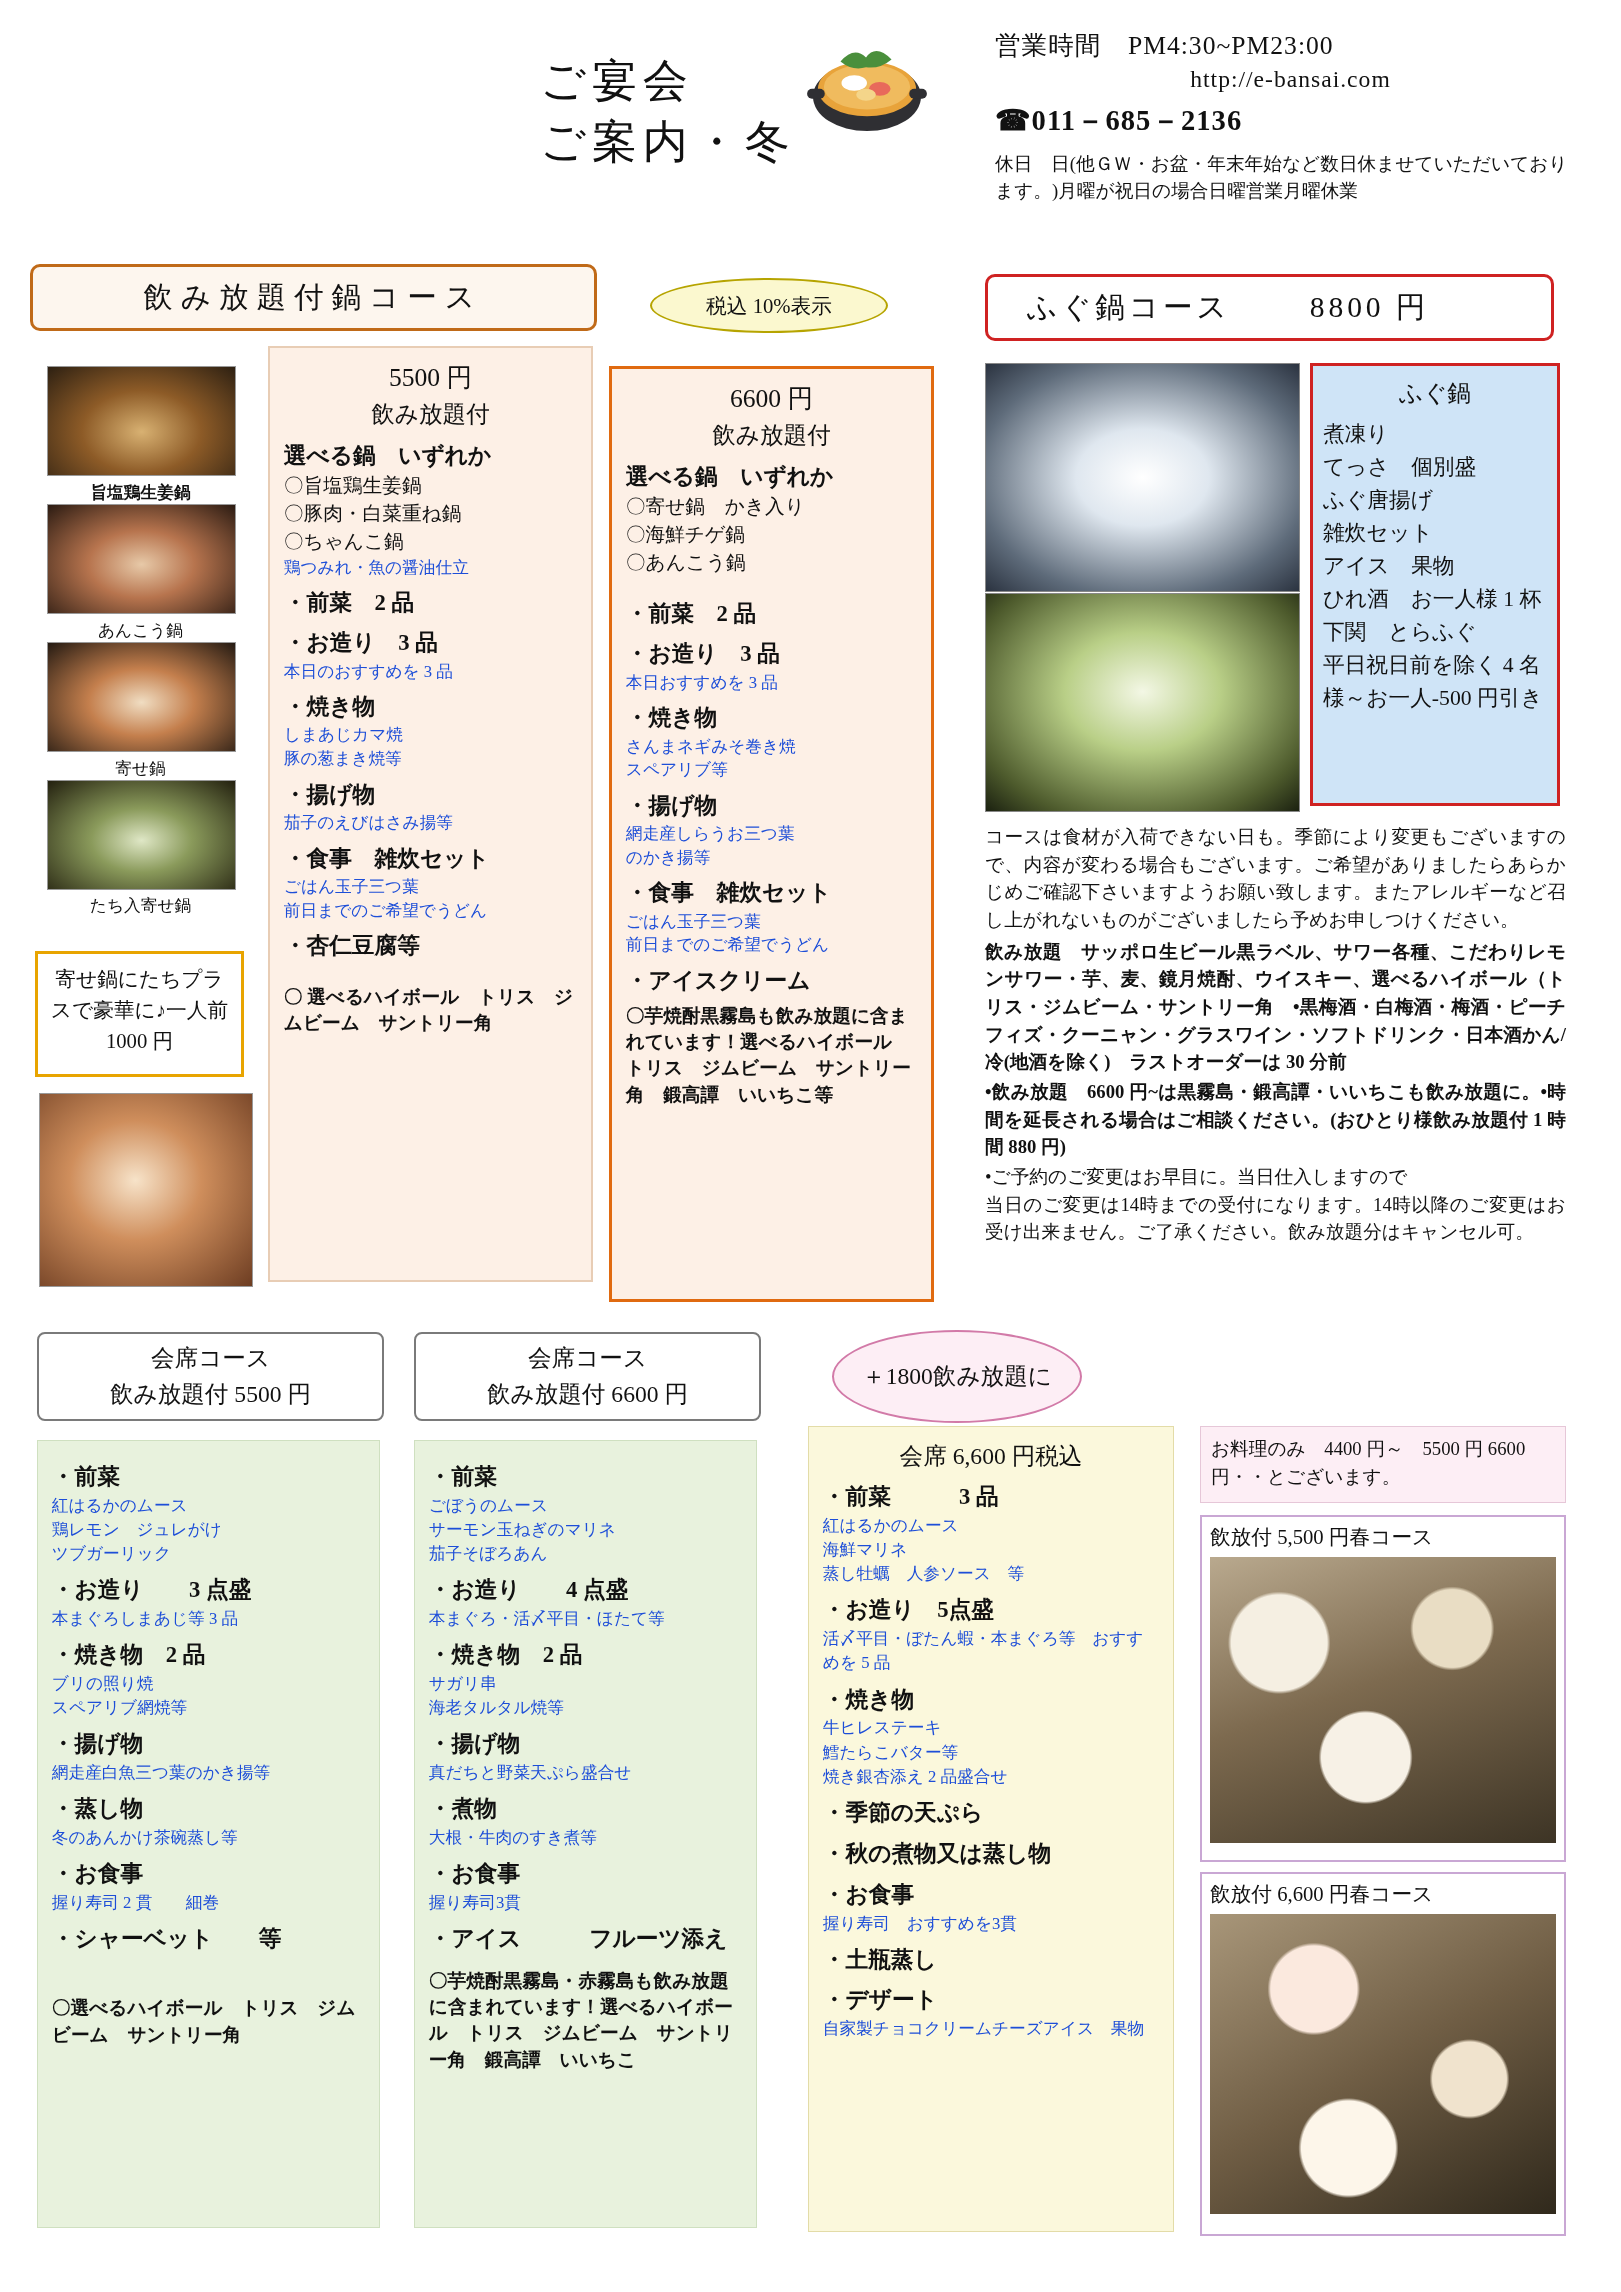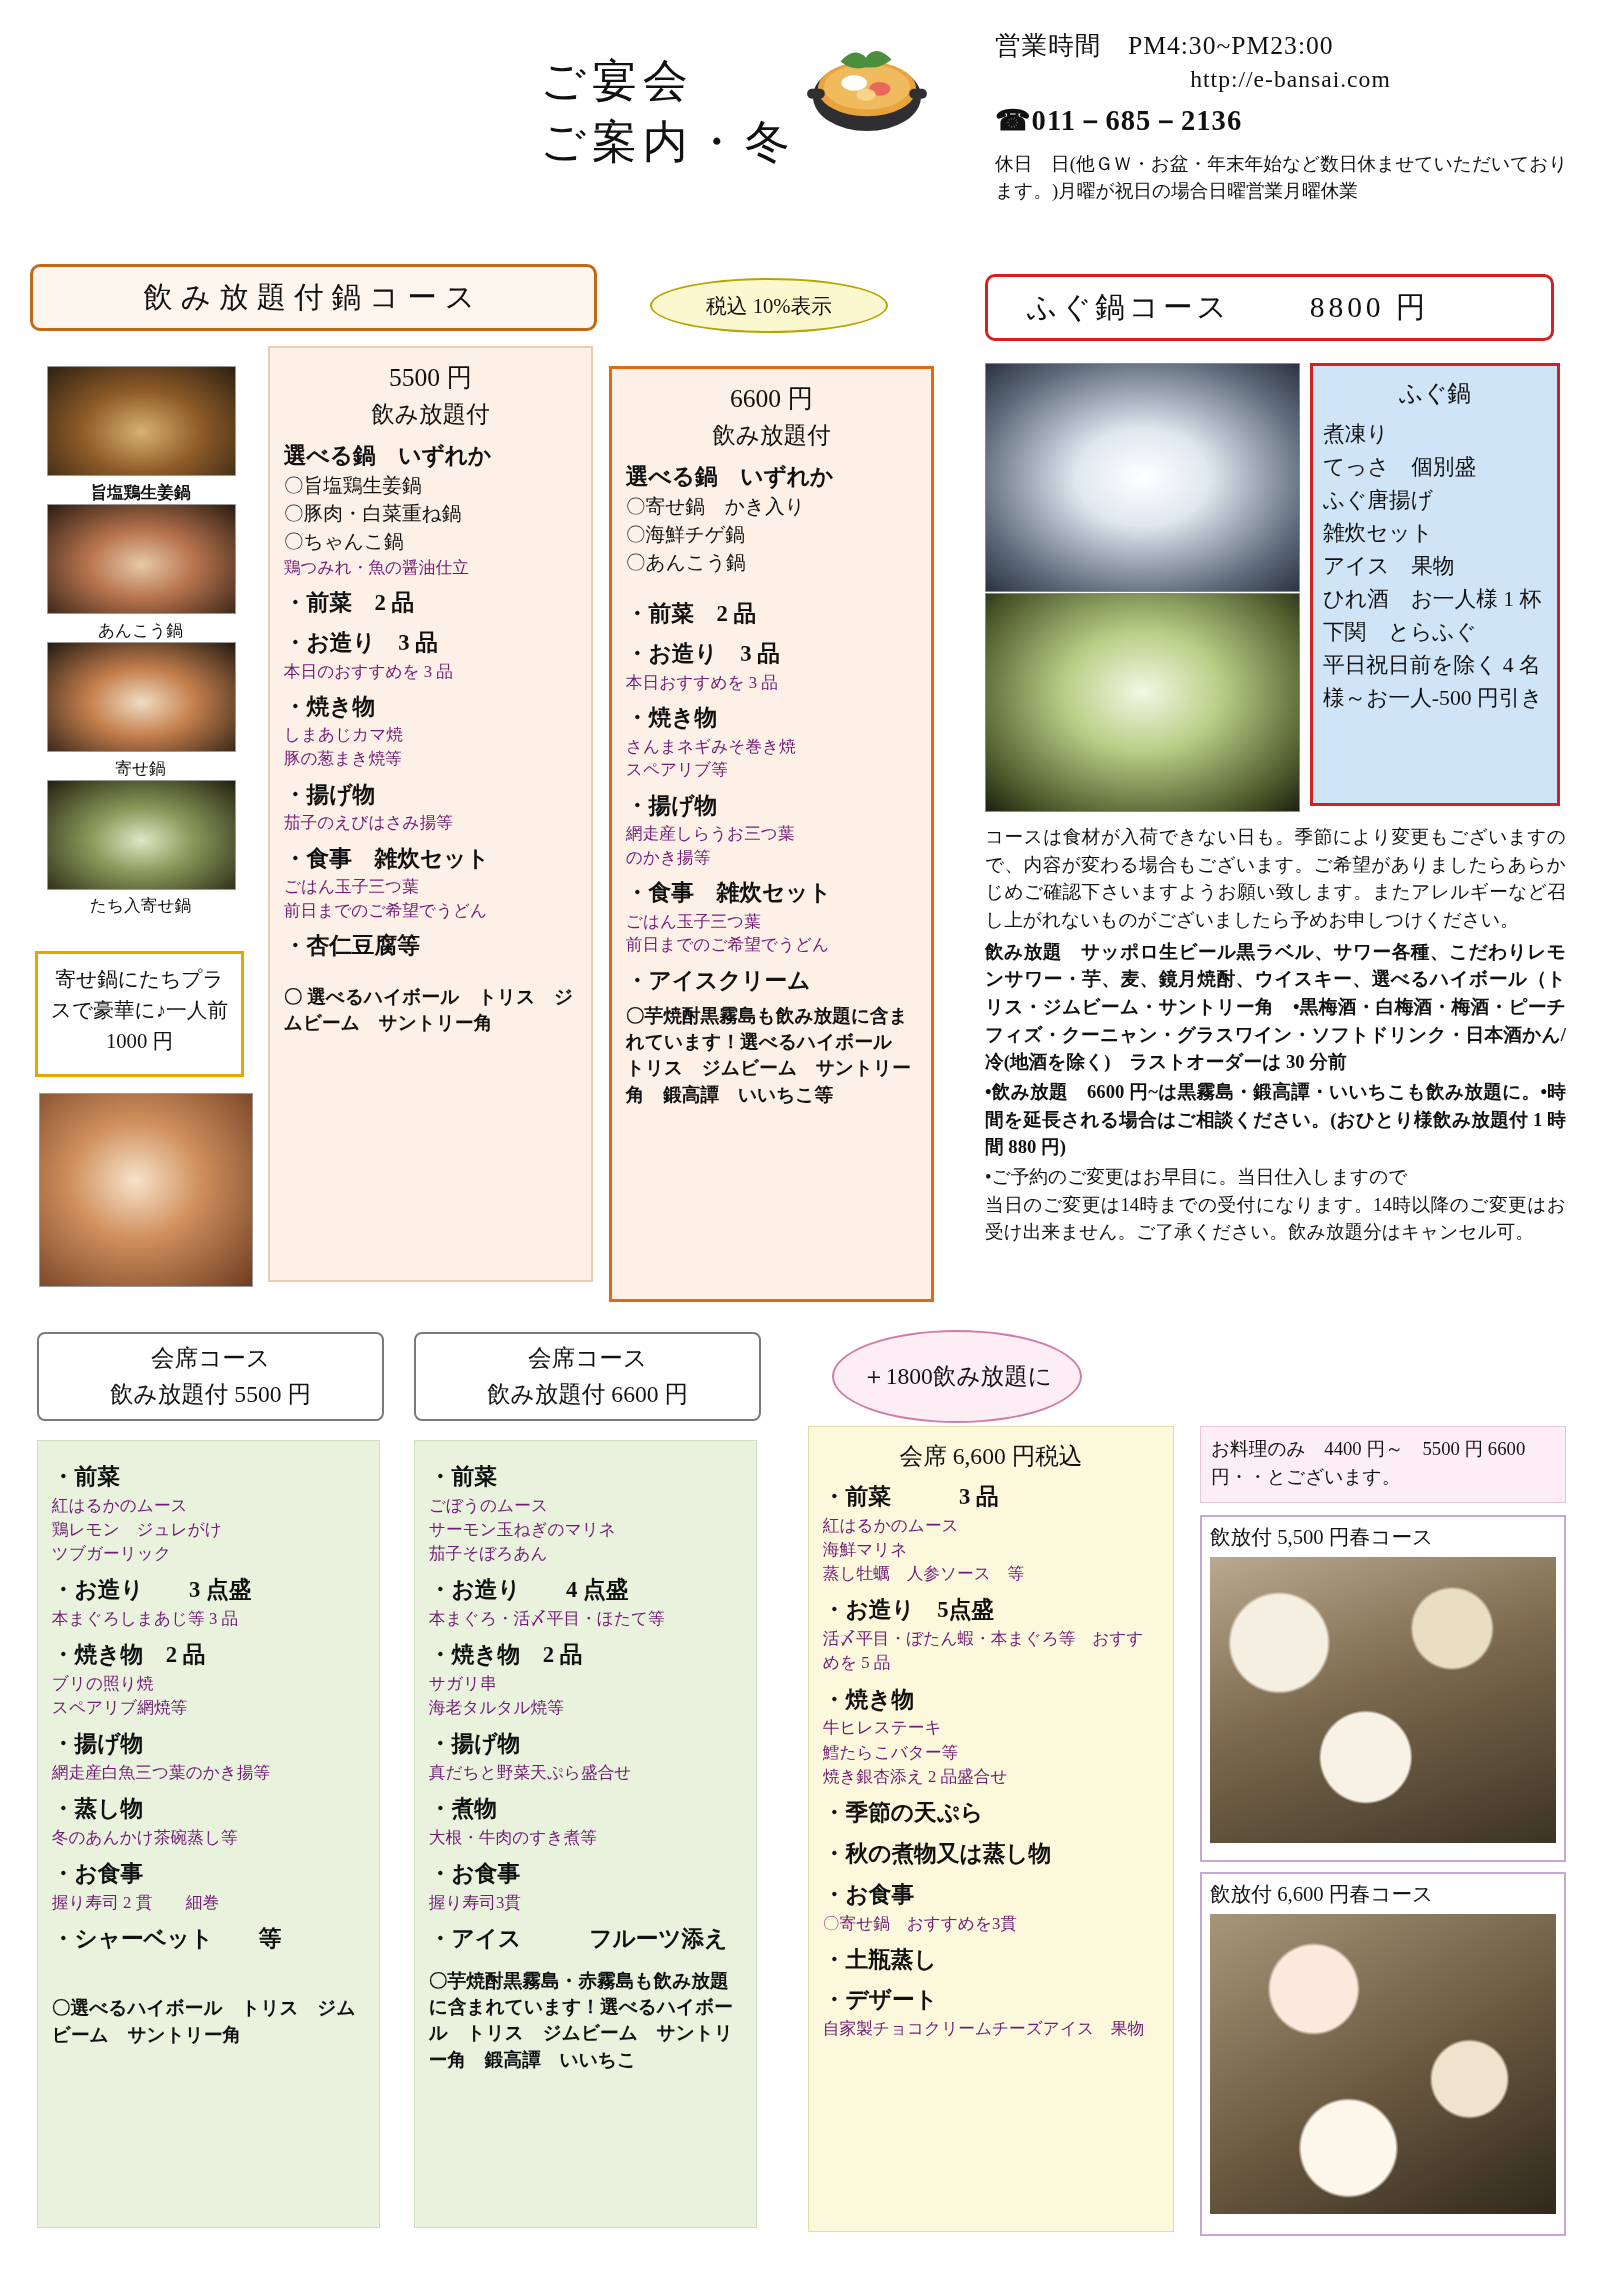--- a/index.html
+++ b/index.html
@@ -96,21 +96,21 @@
     padding:11.8px 13.8px;font-size:19.7px;line-height:1.42;
   }
   #panel6600{
     left:609px;top:366px;width:325px;height:936px;background:#fdf0e6;border:3px solid #e06a10;
     padding:11.8px 13.8px;font-size:19.7px;line-height:1.42;
   }
   .p-price{text-align:center;font-size:25.6px;margin-bottom:2px;}
   .p-sub{text-align:center;font-size:23.6px;margin-bottom:7.9px;}
   .hd{font-size:22.7px;font-weight:bold;margin-top:7.9px;}
   .lt{font-size:19.7px;}
-  .sm{font-size:16.7px;color:#701a75;}
+  .sm{font-size:16.7px;color:#1d4ed8;}
   .bold-note{font-size:18.7px;font-weight:bold;line-height:1.4;}
 
   
   #fugu-photo1{left:985px;top:363px;width:313px;height:227px;
     background:radial-gradient(ellipse at 50% 50%,#ffffff 0%,#dfe7ef 30%,#5e6b7a 75%,#2b3340 100%);border:1px solid #888;}
   #fugu-photo2{left:985px;top:593px;width:313px;height:217px;
     background:radial-gradient(ellipse at 50% 45%,#f3f7e5 0%,#b9cf87 35%,#4d5a2c 80%,#1b2110 100%);border:1px solid #888;}
   #fugu-list{
     left:1310px;top:363px;width:250px;height:443px;background:#cfe4f7;border:3px solid #cf2222;
     padding:9.9px 9.9px;box-sizing:border-box;font-size:21.7px;line-height:1.52;
@@ -349,21 +349,21 @@
 蒸し牡蠣　人参ソース　等</div>
     <div class="hd">・お造り　5点盛</div>
     <div class="sm">活〆平目・ぼたん蝦・本まぐろ等　おすすめを 5 品</div>
     <div class="hd">・焼き物</div>
     <div class="sm" style="white-space:pre-line">牛ヒレステーキ
 鱈たらこバター等
 焼き銀杏添え 2 品盛合せ</div>
     <div class="hd">・季節の天ぷら</div>
     <div class="hd">・秋の煮物又は蒸し物</div>
     <div class="hd">・お食事</div>
-    <div class="sm">〇寄せ鍋　おすすめを3貫</div>
+    <div class="sm">握り寿司　おすすめを3貫</div>
     <div class="hd">・土瓶蒸し</div>
     <div class="hd">・デザート</div>
     <div class="sm">自家製チョコクリームチーズアイス　果物</div>
   </div>
 
   <div class="abs" id="rt-note">お料理のみ　4400 円～　5500 円 6600 円・・とございます。</div>
 
   <div class="abs photo-card" id="card1">
     <div class="lbl">飲放付 5,500 円春コース</div>
     <div class="pimg1"></div>

